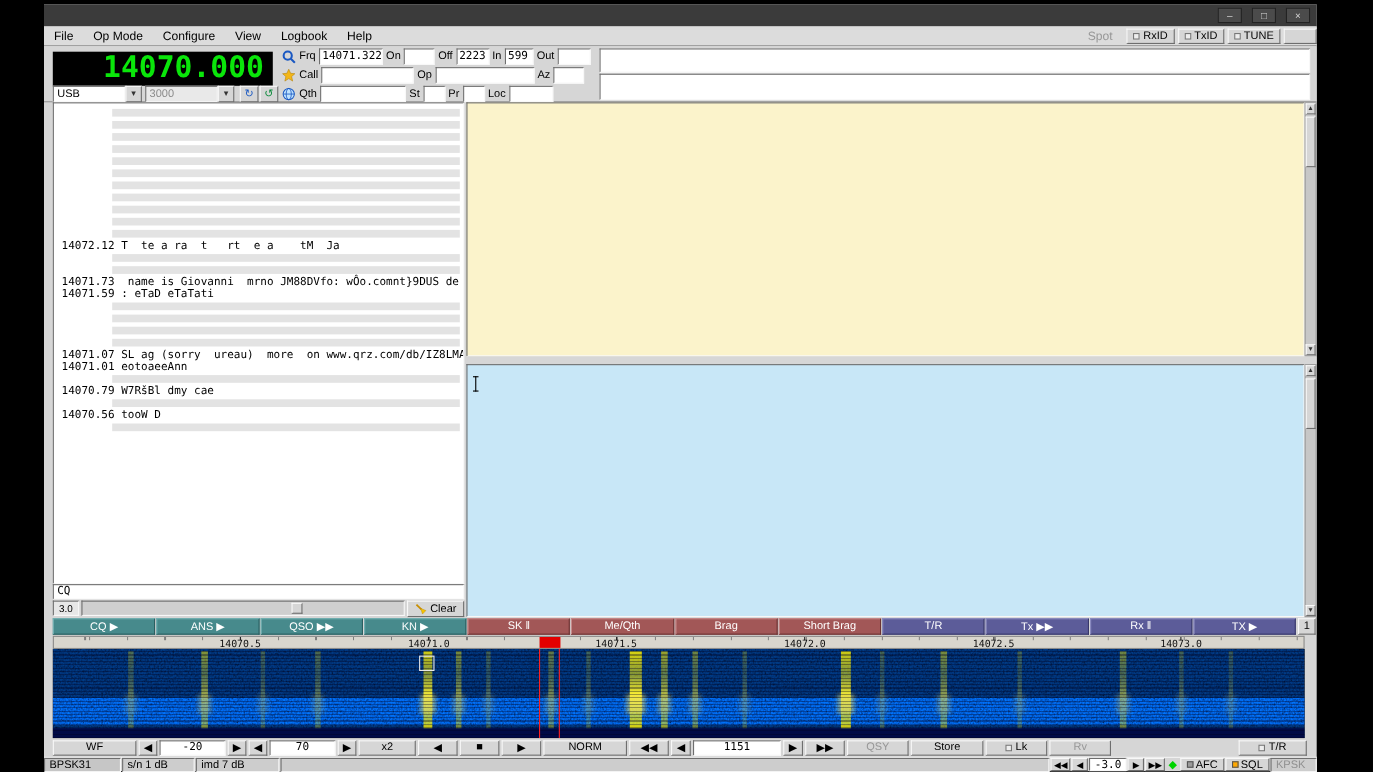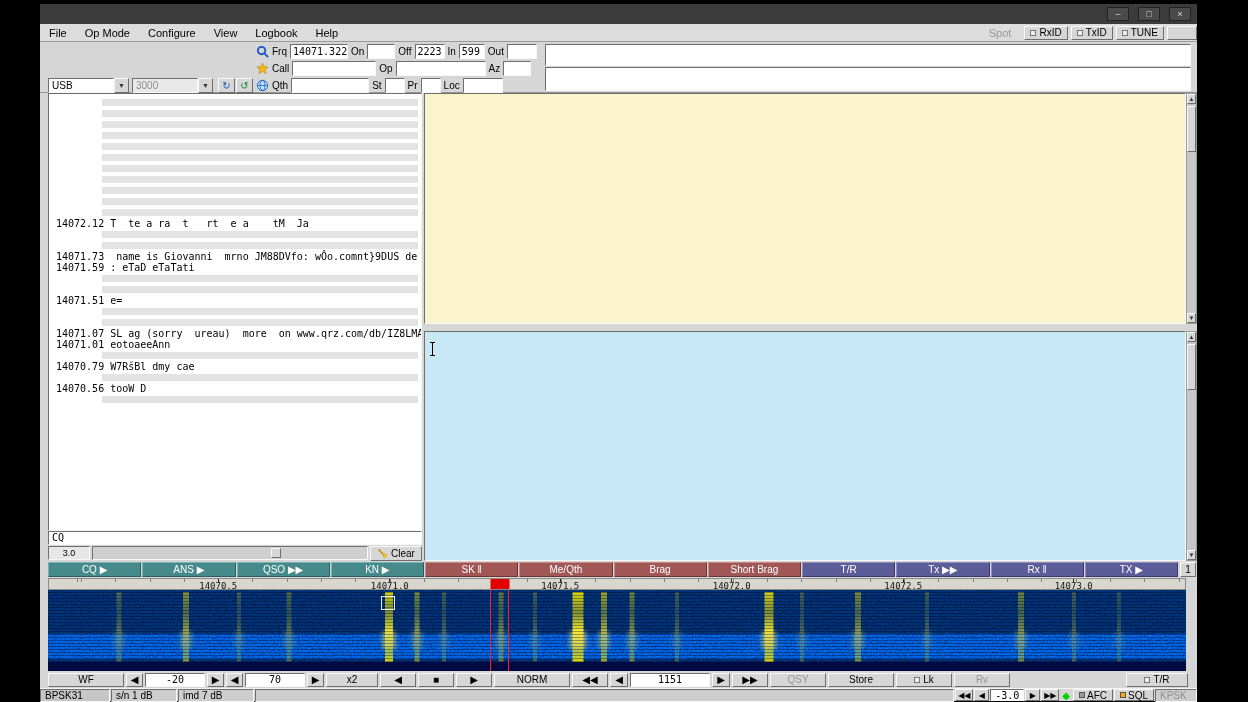--- a/index.html
+++ b/index.html
@@ -39,21 +39,21 @@
   .notes{position:absolute;left:505px;width:646px;background:#fff;border:1px solid;border-color:#6e6e6e #f8f8f8 #f8f8f8 #6e6e6e;}
   .rowicon{width:13px;height:13px;flex:0 0 13px;}
 
   
   .browser{position:absolute;left:8px;top:89px;width:374px;height:438px;background:#fff;border:1px solid;border-color:#6e6e6e #f8f8f8 #f8f8f8 #6e6e6e;overflow:hidden;}
   .browser-rows{position:absolute;inset:3px 1px 1px 1px;}
   .b-row{height:11px;position:relative;font-family:"DejaVu Sans Mono",monospace;font-size:10px;line-height:11px;white-space:pre;padding-left:6px;color:#000;}
   .b-row .stripe{position:absolute;left:52px;right:2px;top:2px;height:7px;background:#e3e3e3;}
   .find-field{position:absolute;left:8px;top:527px;width:374px;height:14px;background:#fff;border:1px solid;border-color:#6e6e6e #f8f8f8 #f8f8f8 #6e6e6e;font-family:"DejaVu Sans Mono",monospace;font-size:10px;line-height:12px;padding:0 3px;}
   .squelch-row{position:absolute;left:8px;top:541px;width:374px;height:16px;display:flex;align-items:center;gap:2px;background:#d6d6d6;}
-  .squelch-val{width:42px;height:14px;background:#e7e7e7;border:1px solid;border-color:#6e6e6e #f8f8f8 #f8f8f8 #6e6e6e;font-size:9px;line-height:12px;text-align:center;}
+  .squelch-val{width:24px;height:14px;background:#e7e7e7;border:1px solid;border-color:#6e6e6e #f8f8f8 #f8f8f8 #6e6e6e;font-size:9px;line-height:12px;text-align:center;}
   .squelch-slider{flex:1;height:14px;position:relative;background:#cfcfcf;border:1px solid;border-color:#6e6e6e #f8f8f8 #f8f8f8 #6e6e6e;}
   .squelch-thumb{position:absolute;left:65%;top:1px;width:10px;height:10px;background:#d6d6d6;border:1px solid;border-color:#f8f8f8 #6e6e6e #6e6e6e #f8f8f8;}
   .clear-btn{width:52px;height:15px;display:flex;align-items:center;justify-content:center;gap:3px;font-size:10px;}
 
   
   .rx-area{position:absolute;left:384px;top:89px;width:762px;height:231px;background:#fbf3cb;border:1px solid;border-color:#6e6e6e #f8f8f8 #f8f8f8 #6e6e6e;}
   .splitter{position:absolute;left:384px;top:320px;width:773px;height:7px;background:#d6d6d6;}
   .tx-area{position:absolute;left:384px;top:327px;width:762px;height:230px;background:#c8e7f7;border:1px solid;border-color:#6e6e6e #f8f8f8 #f8f8f8 #6e6e6e;}
   .ibeam{position:absolute;left:4px;top:10px;width:7px;height:14px;}
   .ibeam::before{content:"";position:absolute;left:3px;top:0;bottom:0;width:1px;background:#000;}
@@ -140,20 +140,21 @@
           </div>
         <div class="toggle-btn raised">
             <span class="cb"></span>
             <span>TUNE</span>
           </div>
         <div class="blank-btn raised"></div>
       </div>
     </div>
 
     <div class="toppanel">
+      <div class="vfo">14070.000</div>
 
       <div class="combo" style="left:8px;">
         <div class="cfield">USB</div>
         <div class="carrow raised">▼</div>
       </div>
       <div class="combo disabled" style="left:92px;">
         <div class="cfield">3000</div>
         <div class="carrow raised">▼</div>
       </div>
       <div class="iconbtn raised" style="left:178px;">↻</div>
@@ -221,21 +222,20 @@
           <div class="b-row"><div class="stripe"></div></div>
           <div class="b-row"><div class="stripe"></div></div>
           <div class="b-row"><div class="stripe"></div></div>
           <div class="b-row">14072.12 T  te a ra  t   rt  e a    tM  Ja</div>
           <div class="b-row"><div class="stripe"></div></div>
           <div class="b-row"><div class="stripe"></div></div>
           <div class="b-row">14071.73  name is Giovanni  mrno JM88DVfo: wÔo.comnt}9DUS de IK8</div>
           <div class="b-row">14071.59 : eTaD eTaTati</div>
           <div class="b-row"><div class="stripe"></div></div>
           <div class="b-row"><div class="stripe"></div></div>
-          <div class="b-row">14071.51 e=</div>
           <div class="b-row"><div class="stripe"></div></div>
           <div class="b-row"><div class="stripe"></div></div>
           <div class="b-row">14071.07 SL ag (sorry  ureau)  more  on www.qrz.com/db/IZ8LMA  A</div>
           <div class="b-row">14071.01 eotoaeeAnn</div>
           <div class="b-row"><div class="stripe"></div></div>
           <div class="b-row">14070.79 W7RšBl dmy cae</div>
           <div class="b-row"><div class="stripe"></div></div>
           <div class="b-row">14070.56 tooW D</div>
           <div class="b-row"><div class="stripe"></div></div>
         </div>

